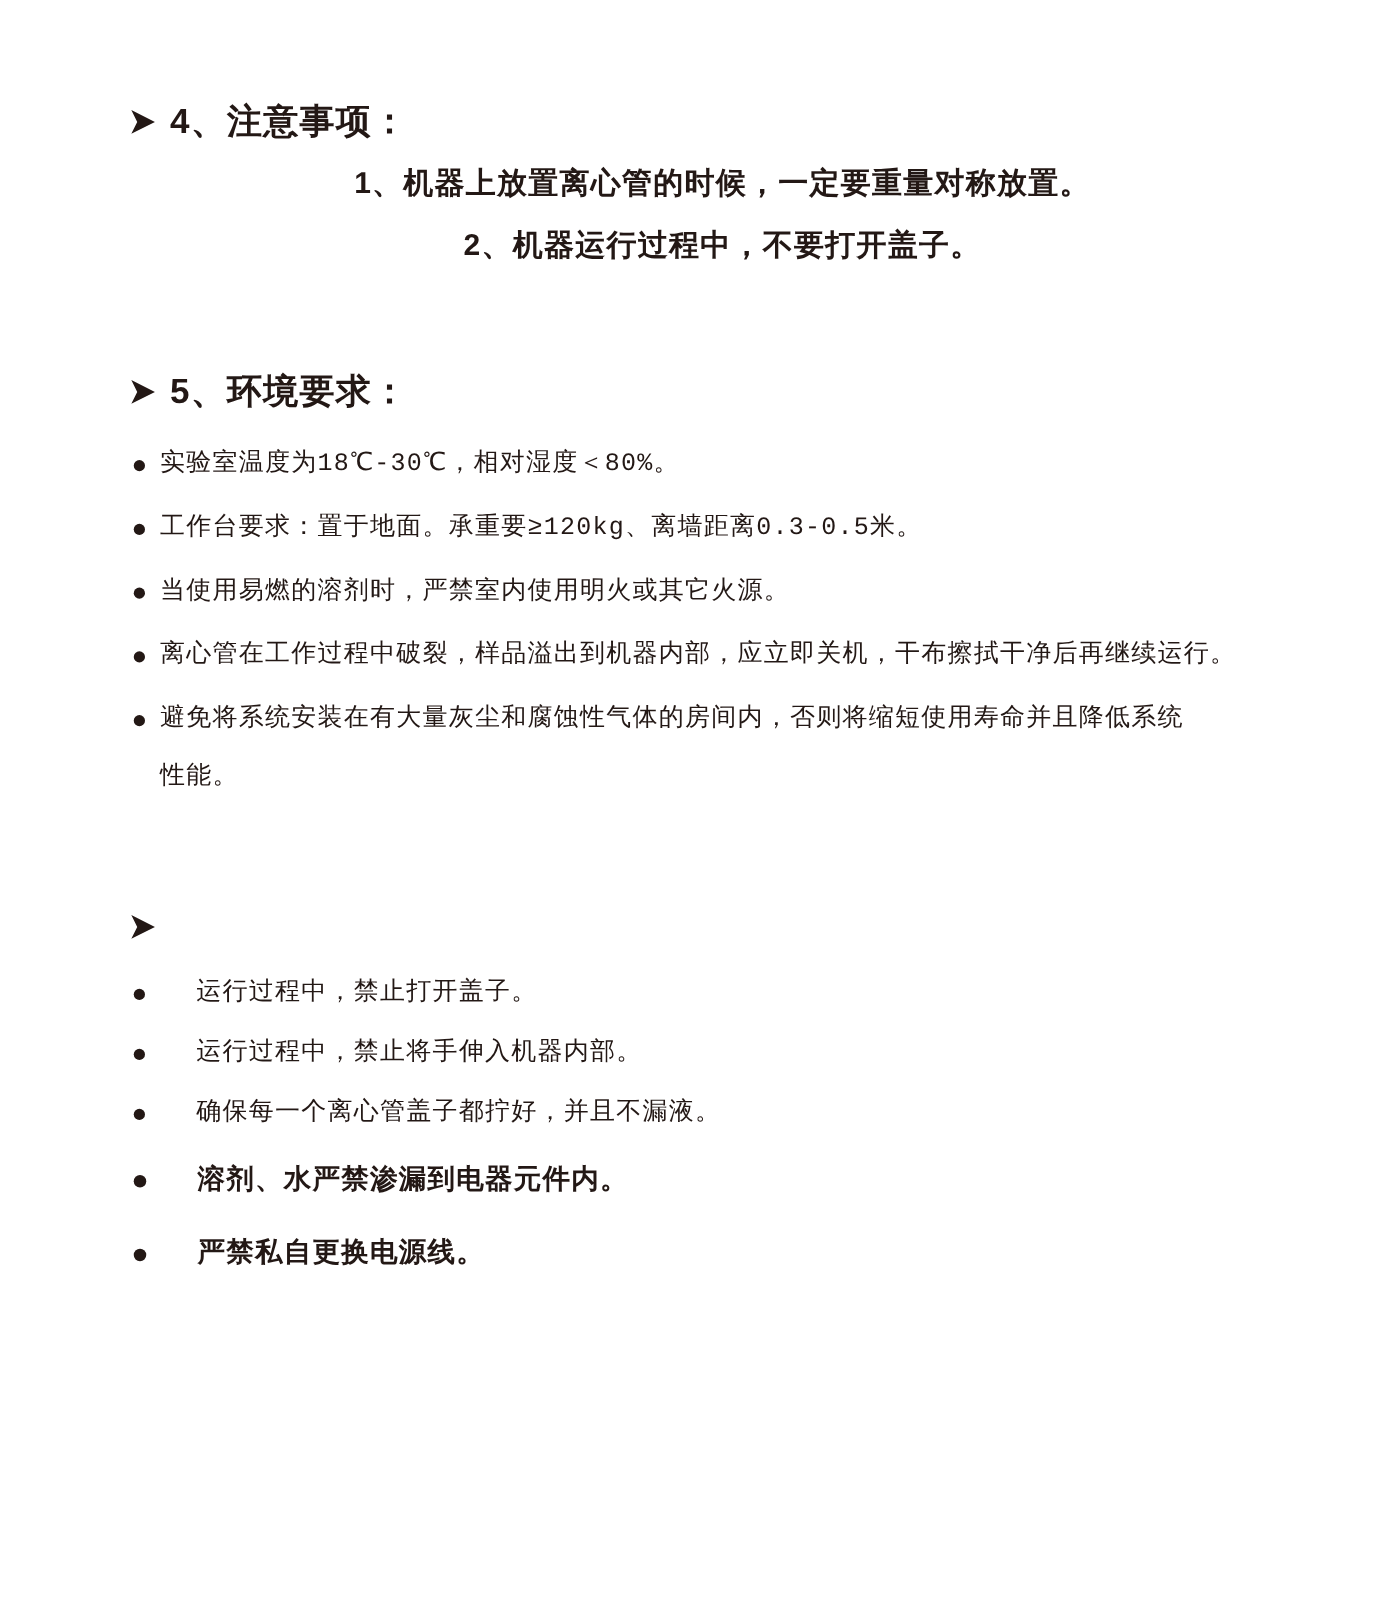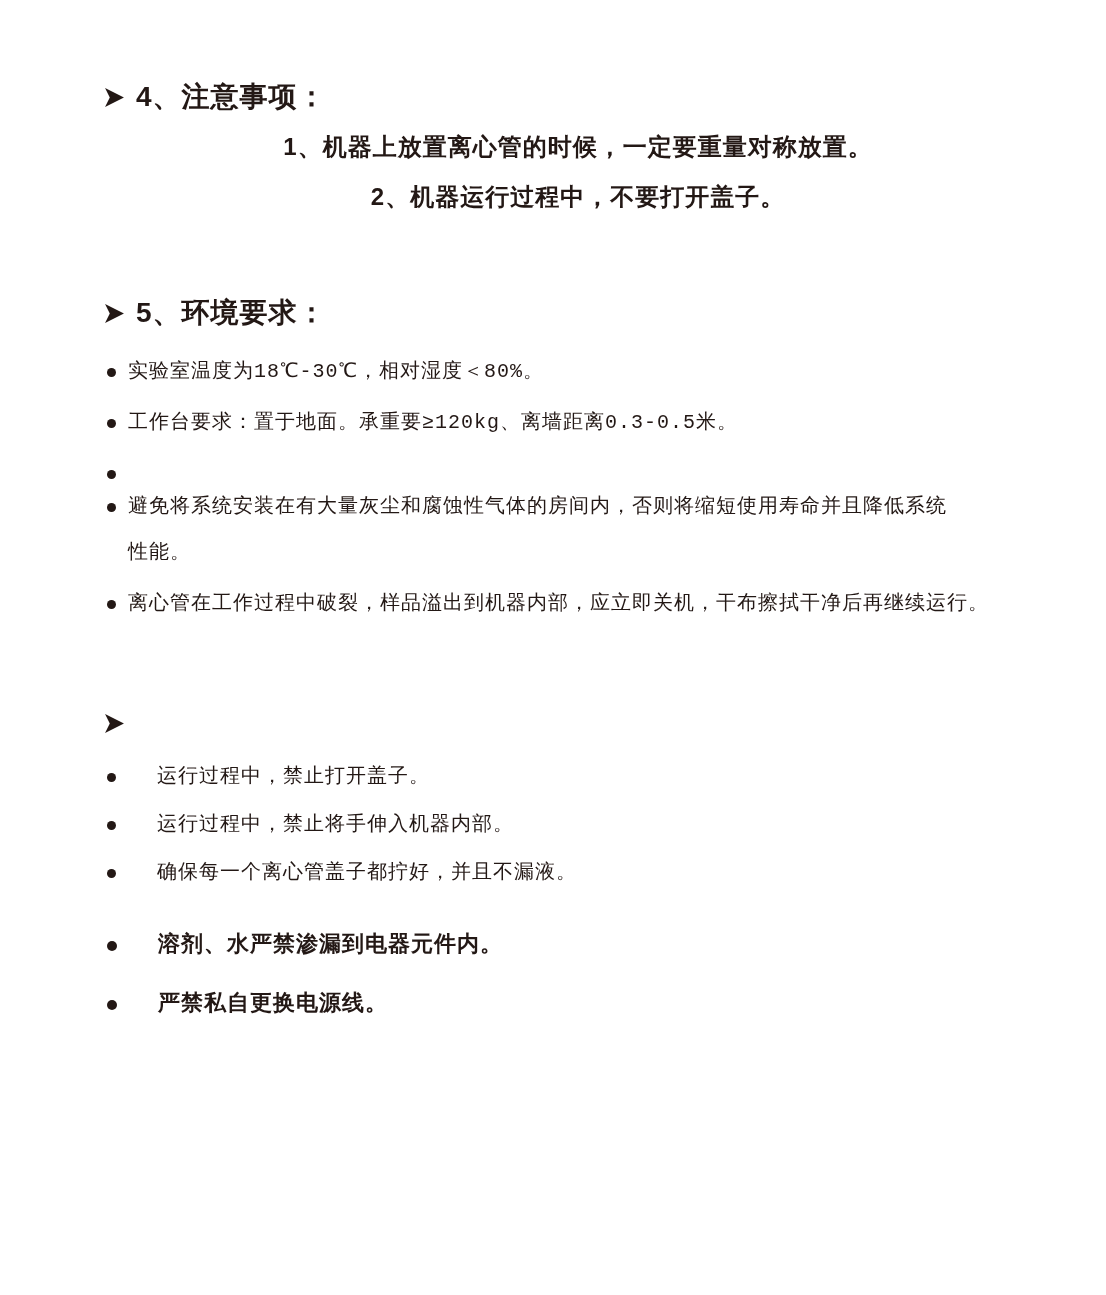--- a/index.html
+++ b/index.html
@@ -64,21 +64,21 @@
   .bullet-text {
     font-size: 20px;
     font-weight: 400;
     line-height: 46px;
     letter-spacing: 1px;
     margin: 0;
     white-space: pre-line;
     font-family: Liberation Mono, monospace;
   }
 
-  .bullet-row.bold { margin-top: 35px; margin-bottom: 29px; }
+  .bullet-row.bold { margin-top: 16px; margin-bottom: 29px; }
   .bullet-row.bold + .bullet-row.bold { margin-top: 0; }
   .bullet-row.bold .dot { width: 10px; height: 10px; margin-top: 10px; }
   .bullet-row.bold .bullet-text {
     font-size: 22px;
     font-weight: 700;
     line-height: 30px;
   }
 </style>
 </head>
 <body>
@@ -110,29 +110,30 @@
     <div class="bullet-row">
       <span class="dot"></span>
       <p class="bullet-text">实验室温度为18℃-30℃，相对湿度＜80%。</p>
     </div>
     <div class="bullet-row">
       <span class="dot"></span>
       <p class="bullet-text">工作台要求：置于地面。承重要≥120kg、离墙距离0.3-0.5米。</p>
     </div>
     <div class="bullet-row">
       <span class="dot"></span>
+      <p class="bullet-text">当使用易燃的溶剂时，严禁室内使用明火或其它火源。</p>
+    </div>
+    <div class="bullet-row">
+      <span class="dot"></span>
+      <p class="bullet-text">离心管在工作过程中破裂，样品溢出到机器内部，应立即关机，干布擦拭干净后再继续运行。</p>
     </div>
     <div class="bullet-row">
       <span class="dot"></span>
       <p class="bullet-text">避免将系统安装在有大量灰尘和腐蚀性气体的房间内，否则将缩短使用寿命并且降低系统
 性能。</p>
-    </div>
-    <div class="bullet-row">
-      <span class="dot"></span>
-      <p class="bullet-text">离心管在工作过程中破裂，样品溢出到机器内部，应立即关机，干布擦拭干净后再继续运行。</p>
     </div>
   </div>
 
   <div class="section section-6">
     <h2 class="heading heading-6">
       <span class="arrow">
         <svg viewBox="0 0 20 20" xmlns="http://www.w3.org/2000/svg">
           <polygon points="1,1 19,10 1,19 5.5,10" fill="#231815"></polygon>
         </svg>
       </span>

